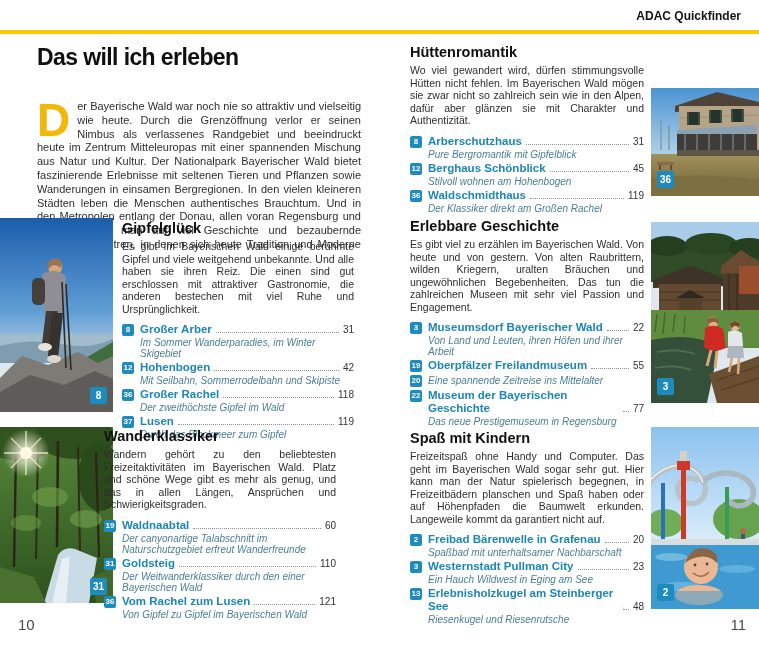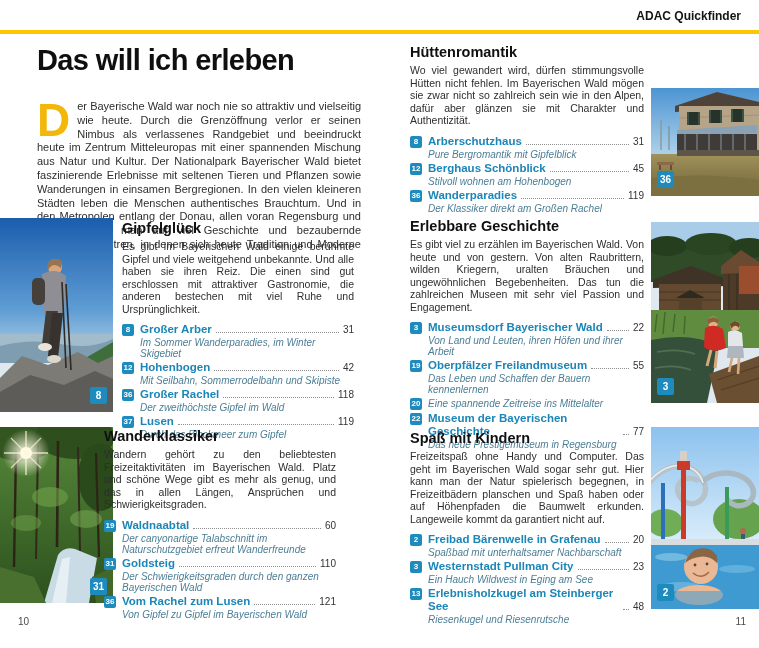--- a/index.html
+++ b/index.html
@@ -1,23 +1,23 @@
 <!DOCTYPE html>
 <html><head>
 <meta charset="utf-8">
 <style>
   html,body{margin:0;padding:0;background:#fff;}
   .sheet{position:relative;width:759px;height:648px;background:#ffffff;overflow:hidden;
          font-family:"Liberation Sans",sans-serif;color:#2e2e2e;border-radius:25px;}
   .brand{position:absolute;top:9px;right:18px;font-size:12px;font-weight:bold;color:#141414;}
   .rule{position:absolute;top:30px;left:0;width:759px;height:4px;background:#FDC704;}
-  .pagenum{position:absolute;top:616px;font-size:10px;color:#4a4a4a;}
+  .pagenum{position:absolute;top:616px;font-size:15px;color:#4a4a4a;}
   .pagenum.left{left:18px;} .pagenum.right{right:13px;text-align:center;}
 
-  .main-title{position:absolute;left:37px;top:44px;font-size:29px;font-weight:bold;
+  .main-title{position:absolute;left:37px;top:44px;font-size:23px;font-weight:bold;
               letter-spacing:-0.6px;color:#0f0f0f;}
   .intro{position:absolute;left:37px;top:89px;width:324px;font-size:11px;line-height:13.8px;
          text-align:justify;color:#2e2e2e;}
   .dropcap{float:left;font-size:46px;line-height:37px;font-weight:bold;color:#F3B70A;
            margin:2px 7px 0 0;}
 
   .section{position:absolute;}
   .sec-gipfel{left:122px;top:220px;width:232px;}
   .sec-wander{left:104px;top:428px;width:232px;}
   .sec-huetten{left:410px;top:44px;width:234px;}
@@ -191,21 +191,21 @@
         </div>
     </div>
     <div class="entry">
       <span class="badge-sm">31</span>
       <div class="e-body">
           <div class="title-row">
             <span class="e-title">Goldsteig</span>
             <span class="dots"></span>
             <span class="e-page">110</span>
           </div>
-      <div class="e-sub">Der Schwierigkeitsgraden durch den ganzen Bayerischen Wald</div>
+      <div class="e-sub">Der Weitwanderklassiker durch den einer Bayerischen Wald</div>
         </div>
     </div>
     <div class="entry">
       <span class="badge-sm">36</span>
       <div class="e-body">
           <div class="title-row">
             <span class="e-title">Vom Rachel zum Lusen</span>
             <span class="dots"></span>
             <span class="e-page">121</span>
           </div>
@@ -238,21 +238,21 @@
             <span class="dots"></span>
             <span class="e-page">45</span>
           </div>
       <div class="e-sub">Stilvoll wohnen am Hohenbogen</div>
         </div>
     </div>
     <div class="entry">
       <span class="badge-sm">36</span>
       <div class="e-body">
           <div class="title-row">
-            <span class="e-title">Wanderparadies</span>
+            <span class="e-title">Waldschmidthaus</span>
             <span class="dots"></span>
             <span class="e-page">119</span>
           </div>
       <div class="e-sub">Der Klassiker direkt am Großen Rachel</div>
         </div>
     </div>
   </section>
 
   <div class="photo ph-hut">
     <svg viewBox="0 0 108 108" preserveAspectRatio="none">
@@ -314,21 +314,20 @@
         </div>
     </div>
     <div class="entry">
       <span class="badge-sm">19</span>
       <div class="e-body">
           <div class="title-row">
             <span class="e-title">Oberpfälzer Freilandmuseum</span>
             <span class="dots"></span>
             <span class="e-page">55</span>
           </div>
-      <div class="e-sub">Das Leben und Schaffen der Bauern kennenlernen</div>
         </div>
     </div>
     <div class="entry">
       <span class="badge-sm">20</span>
       <div class="e-body">
       <div class="e-sub">Eine spannende Zeitreise ins Mittelalter</div>
         </div>
     </div>
     <div class="entry">
       <span class="badge-sm">22</span>

